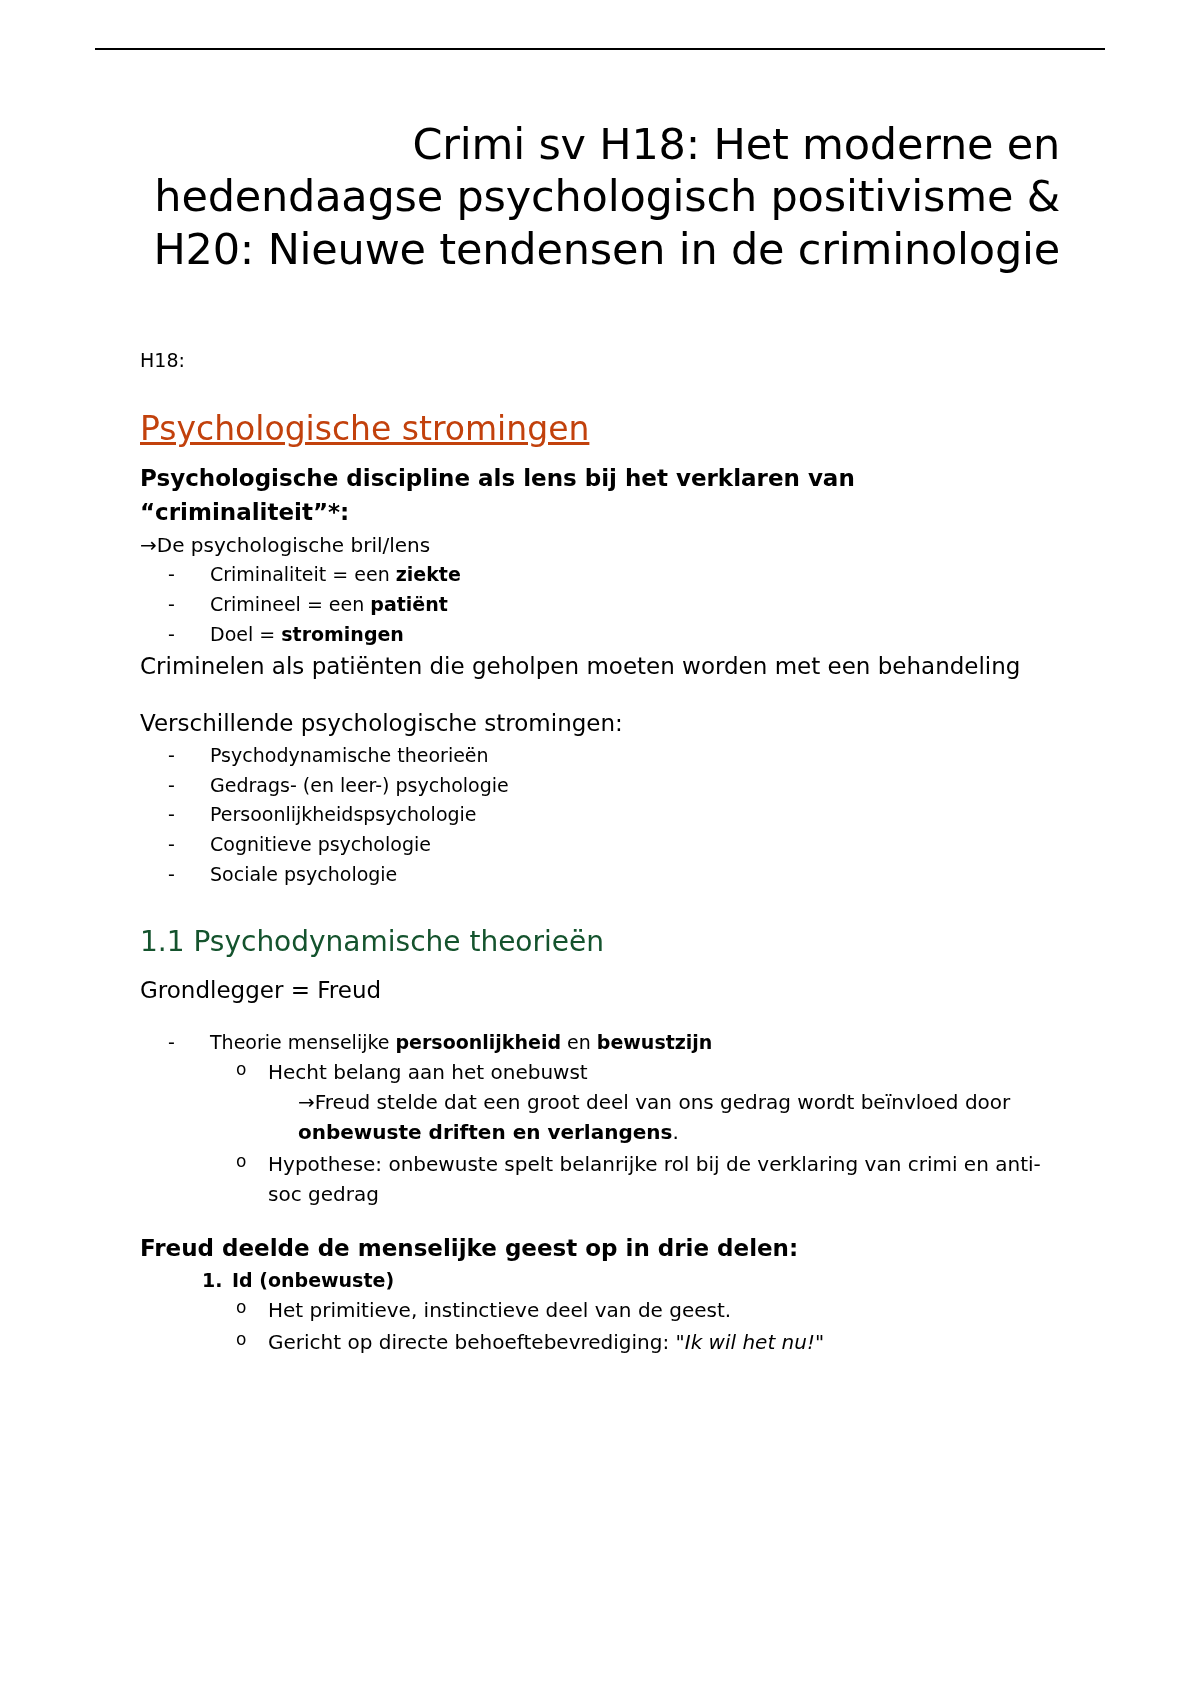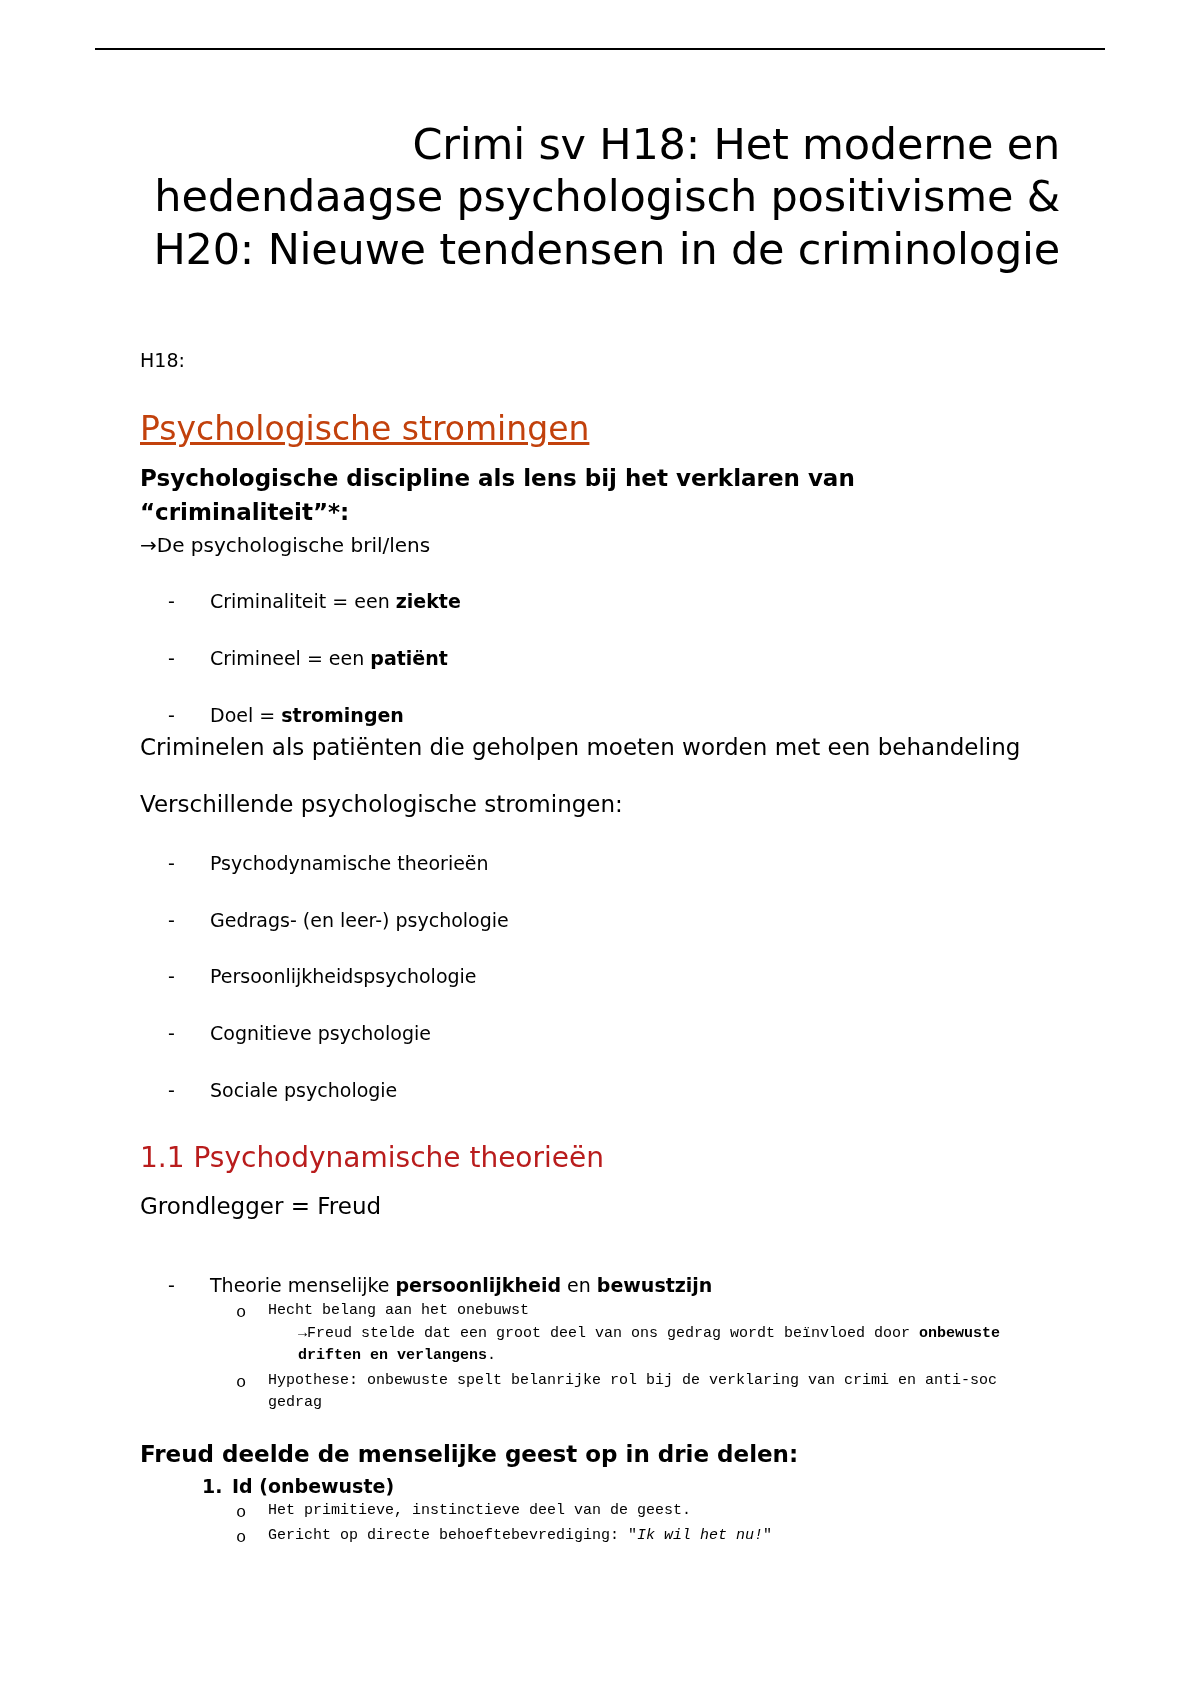--- a/index.html
+++ b/index.html
@@ -45,21 +45,21 @@
   }
   h2.sec {
     color: #c2410c;
     font-size: 33px;
     font-weight: 400;
     margin: 34px 0 12px 0;
     line-height: 1.2;
     text-decoration: underline;
   }
   h3.sub {
-    color: #b91c1c;
+    color: #14532d;
     font-size: 28px;
     font-weight: 400;
     margin: 36px 0 14px 0;
     line-height: 1.2;
   }
   p.para {
     font-size: 23px;
     line-height: 1.52;
     margin: 0;
   }
@@ -69,40 +69,38 @@
   ul.dash {
     list-style: none;
     margin: 0;
     padding: 0 0 0 28px;
   }
   ul.dash > li {
     font-size: 19px;
     line-height: 1.56;
     position: relative;
     padding-left: 42px;
-    margin-top: 27px;
   }
   ul.dash > li::before {
     content: "-";
     position: absolute;
     left: 0;
     top: 0;
   }
   ul.circ {
     list-style: none;
     margin: 0;
     padding: 0 0 0 96px;
   }
   ul.circ > li {
-    font-size: 15px;
+    font-size: 20px;
     line-height: 1.5;
     position: relative;
     padding-left: 32px;
     margin-bottom: 2px;
-    font-family: Liberation Mono, monospace;
   }
   ul.circ > li::before {
     content: "o";
     position: absolute;
     left: 0;
     top: 0;
     font-size: 17px;
   }
   ol.num {
     list-style: none;

